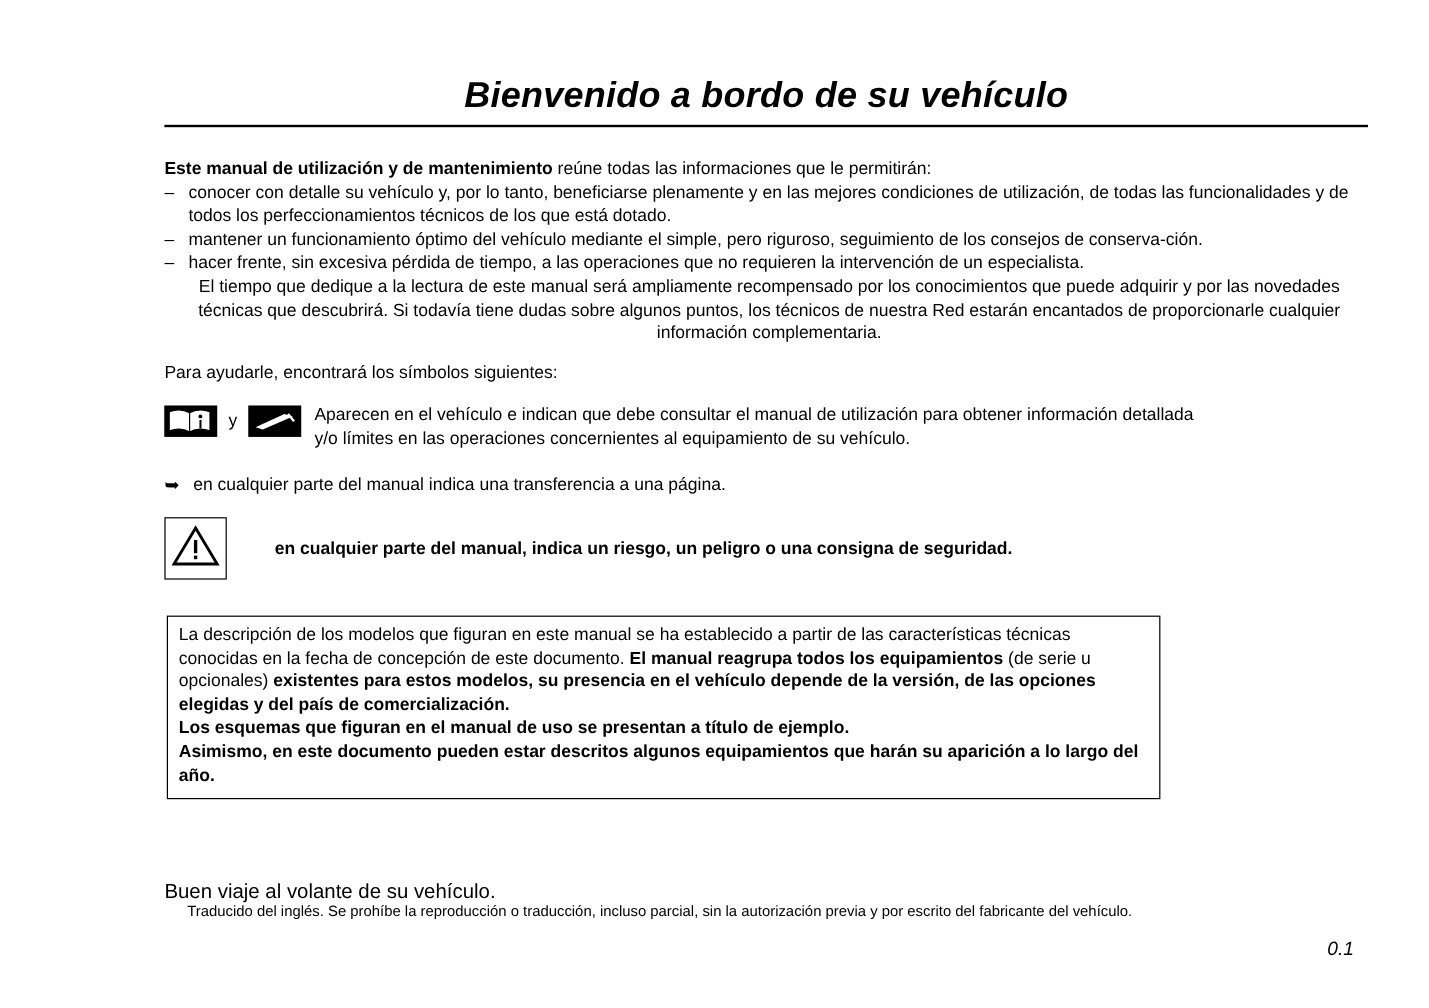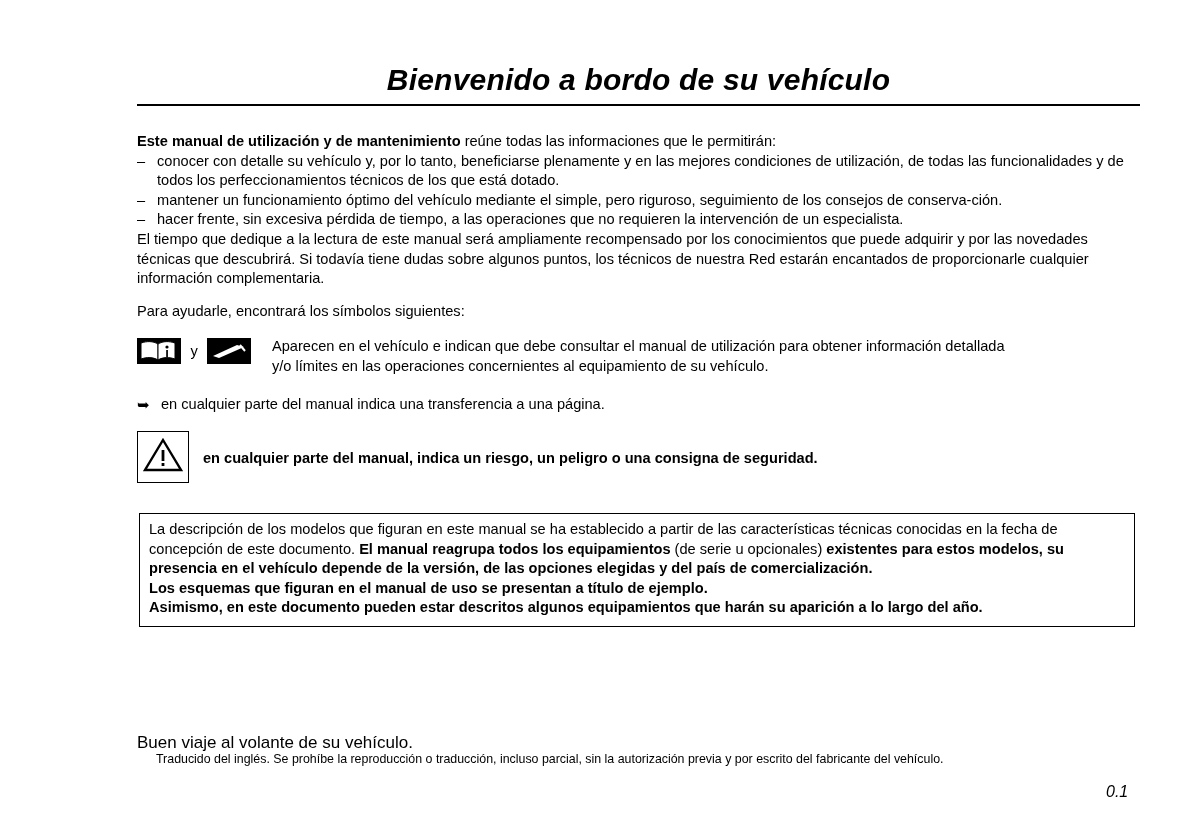--- a/index.html
+++ b/index.html
@@ -74,21 +74,21 @@
     position: relative;
     padding-left: 20px;
     margin: 0;
   }
   .dashlist li .dash {
     position: absolute;
     left: 0;
     top: 0;
   }
 
-  .blk { margin-top: 0px; }
+  .blk { margin-top: 0px; text-align: center; }
   .spacer-12 { height: 13px; }
 
   
   .symbol-row {
     position: relative;
     margin-top: 16px;
     min-height: 44px;
   }
   .ico {
     display: inline-block;
@@ -103,21 +103,21 @@
   .sym-and {
     display: inline-block;
     width: 18px;
     text-align: center;
     vertical-align: top;
     padding-top: 5px;
     font-size: 14.6px;
   }
   .sym-text {
     position: absolute;
-    left: 14px;
+    left: 4px;
     top: 0px;
     width: 1008px;
     padding-left: 1px;
   }
   .sym-text-line1 {
     padding-left: 120px;
   }
   .sym-text-line2 {
     padding-left: 120px;
   }
@@ -146,32 +146,32 @@
     position: absolute;
     left: 0px;
     top: 0px;
     width: 52px;
     height: 52px;
     border: 1.6px solid #000000;
     box-sizing: border-box;
   }
   .warn-box svg { display:block; margin: 5px auto 0 auto; }
   .warn-text {
-    padding-left: 66px;
+    padding-left: 92px;
     padding-top: 18px;
     font-weight: bold;
     font-size: 14.6px;
   }
 
   
   .note {
     position: absolute;
     left: 139px;
     top: 513px;
-    width: 996px;
+    width: 828px;
     border: 1.6px solid #000000;
     box-sizing: border-box;
     padding: 6px 9px 8px 9px;
     font-size: 14.6px;
     line-height: 19.6px;
   }
   .note p { margin: 0; }
 
   
   .tail {

